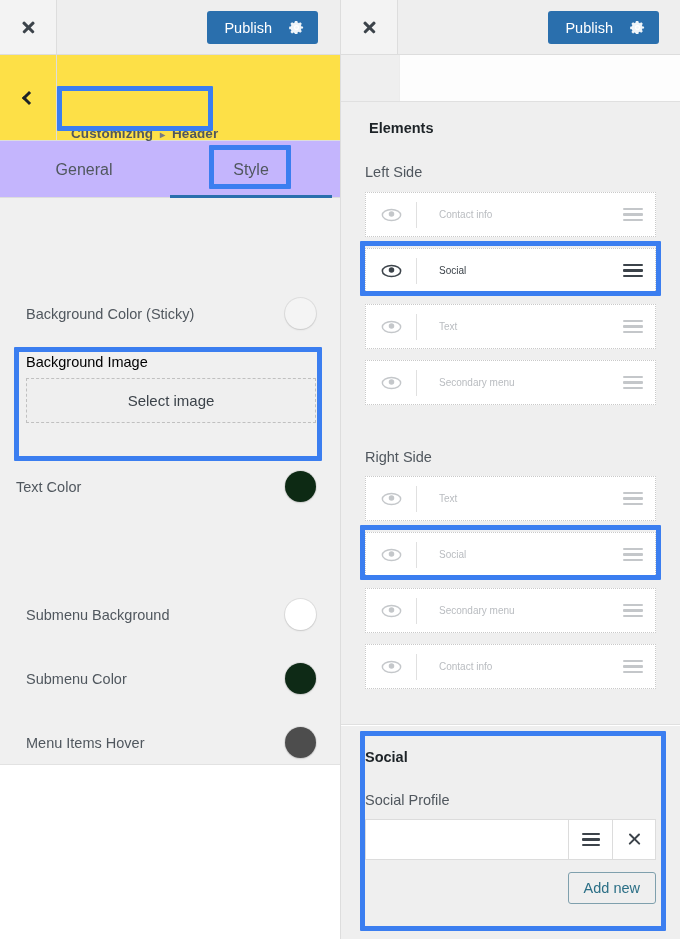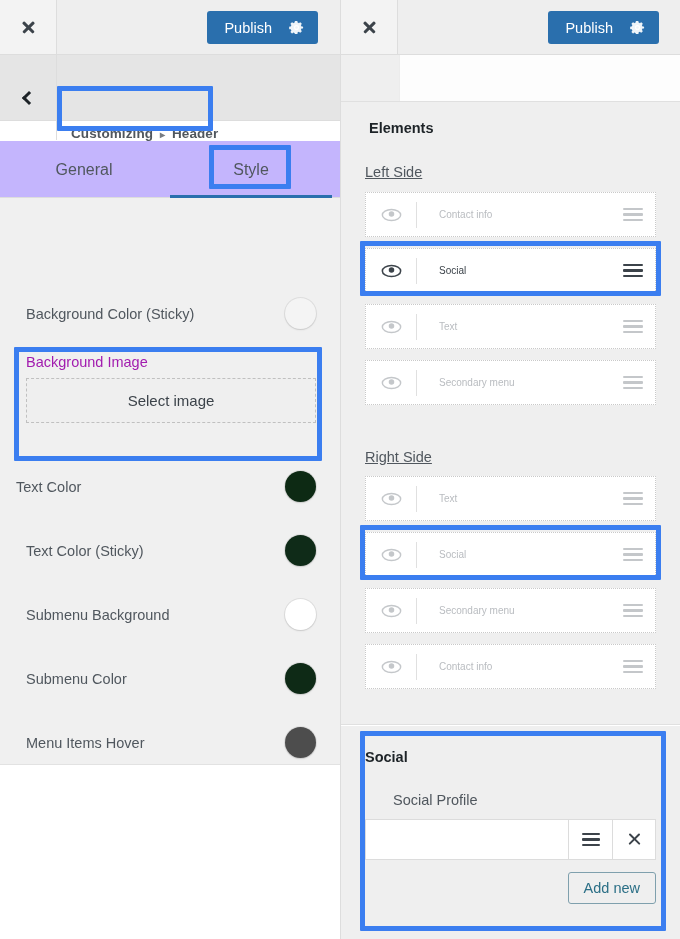--- a/index.html
+++ b/index.html
@@ -40,22 +40,22 @@
     height:33px; padding:0 14px 0 17px;
     background:#2a6fad; border:none; border-radius:3px;
     color:#ffffff; font-size:14.5px; font-weight:400;
     display:flex; align-items:center; gap:17px;
     cursor:pointer; font-family:"Liberation Sans", sans-serif;
   }
   .gear { width:15px; height:15px; display:block; }
 
   
   .titlebar {
-    position:absolute; top:55px; left:0; width:340px; height:66px;
-    background:#e5e5e5; border-bottom:1px solid #dddddd;
+    position:absolute; top:55px; left:0; width:340px; height:86px;
+    background:#fde047; border-bottom:1px solid #dddddd;
   }
   .back-cell {
     position:absolute; left:0; top:0; width:57px; height:85px;
     border-right:1px solid #dddddd;
     display:flex; align-items:center; justify-content:center; cursor:pointer;
   }
   .chev-left {
     width:10px; height:10px; border-left:3px solid #1d2327; border-bottom:3px solid #1d2327;
     transform: rotate(45deg); margin-left:2px;
   }
@@ -104,21 +104,21 @@
   .swatch {
     width:31px; height:31px; border-radius:50%;
     box-shadow: 0 0 0 1px rgba(0,0,0,.07), 0 1px 2px rgba(0,0,0,.10);
     cursor:pointer; flex:none;
   }
 
   .bgimage-block {
     position:absolute; left:0; width:340px; height:92px;
     padding:8px 24px 0 26px;
   }
-  .bgimage-label { font-size:14.5px; color:#a21caf; margin-bottom:8px; }
+  .bgimage-label { font-size:14.5px; color:#000000; margin-bottom:8px; }
   .select-image {
     width:100%; height:45px; border:1px dashed #c0c0c0; background:#efefef;
     display:flex; align-items:center; justify-content:center;
     font-size:15px; color:#3c434a; cursor:pointer;
   }
 
   
   .ghost-card {
     position:absolute; left:58px; top:-10px; width:282px; height:62px;
     background:#fdfdfd; border:1px solid #ececec; border-radius:4px;
@@ -130,21 +130,21 @@
   .elements-pane {
     position:absolute; left:0; top:102px; width:339px; height:623px;
     background:#efefef; border-bottom:1px solid #e0e0e0;
   }
   .elements-heading {
     position:absolute; left:28px; top:18px;
     font-size:14.5px; font-weight:700; color:#1d2327;
   }
   .side-heading {
     position:absolute; left:24px;
-    font-size:14.5px; color:#50575e;text-decoration:underline;
+    font-size:14.5px; color:#50575e;
   }
   .elem-row {
     position:absolute; left:24px; width:291px; height:45px;
     background:#ffffff; border:1px dotted #c9c9c9;
     display:flex; align-items:center; cursor:pointer;
   }
   .elem-eye { width:50px; display:flex; align-items:center; justify-content:center; flex:none; }
   .elem-div { width:1px; height:26px; background:#e0e0e0; flex:none; }
   .elem-name { flex:1; padding-left:22px; font-size:10px; color:#b9bcc0; white-space:nowrap; }
   .elem-drag { width:44px; display:flex; align-items:center; justify-content:center; flex:none; cursor:grab; }
@@ -155,21 +155,21 @@
   .elem-row.active .elem-name { color:#3c434a; }
   .elem-row.active .burger span { background:#3c434a; }
 
   
   .social-pane {
     position:absolute; left:0; top:726px; width:339px; height:213px;
     background:#efefef;
   }
   .social-inner { position:absolute; left:24px; top:23px; width:291px; }
   .social-title { font-size:14.5px; font-weight:700; color:#1d2327; }
-  .social-sub { font-size:14.5px; color:#50575e; margin-top:27px;padding-left:28px; }
+  .social-sub { font-size:14.5px; color:#50575e; margin-top:27px; }
   .profile-row { display:flex; margin-top:11px; height:41px; }
   .profile-input {
     flex:1; background:#ffffff; border:1px solid #dcdcdc; border-right:none;
     font-size:14px; color:#3c434a; padding:0 10px;
     font-family:"Liberation Sans", sans-serif;
   }
   .profile-btn {
     width:44px; background:#ffffff; border:1px solid #dcdcdc;
     display:flex; align-items:center; justify-content:center; cursor:pointer;
   }
@@ -247,24 +247,20 @@
         <div class="select-image">
           <span>Select image</span>
         </div>
       </div>
 
       <div class="setting-row" style="top:257px;padding-left:16px;">
         <span class="setting-label">Text Color</span>
         <span class="swatch" style="background:#0d2a14;"></span>
       </div>
 
-      <div class="setting-row" style="top:321px;">
-        <span class="setting-label">Text Color (Sticky)</span>
-        <span class="swatch" style="background:#0f2b18;"></span>
-      </div>
 
       <div class="setting-row" style="top:385px;">
         <span class="setting-label">Submenu Background</span>
         <span class="swatch" style="background:#ffffff;"></span>
       </div>
 
       <div class="setting-row" style="top:449px;">
         <span class="setting-label">Submenu Color</span>
         <span class="swatch" style="background:#0e2a16;"></span>
       </div>

